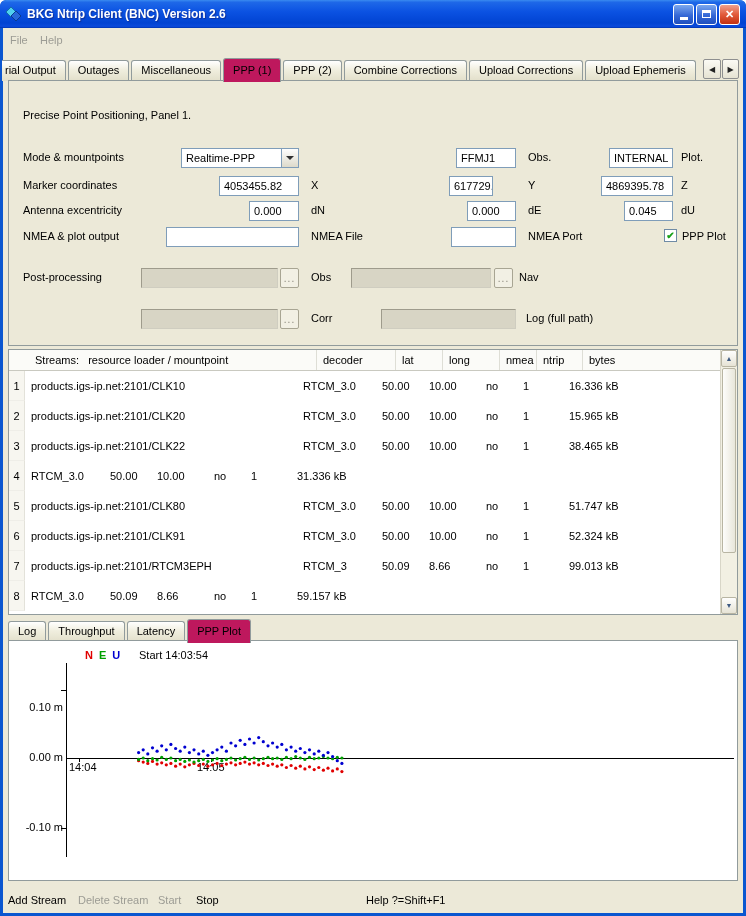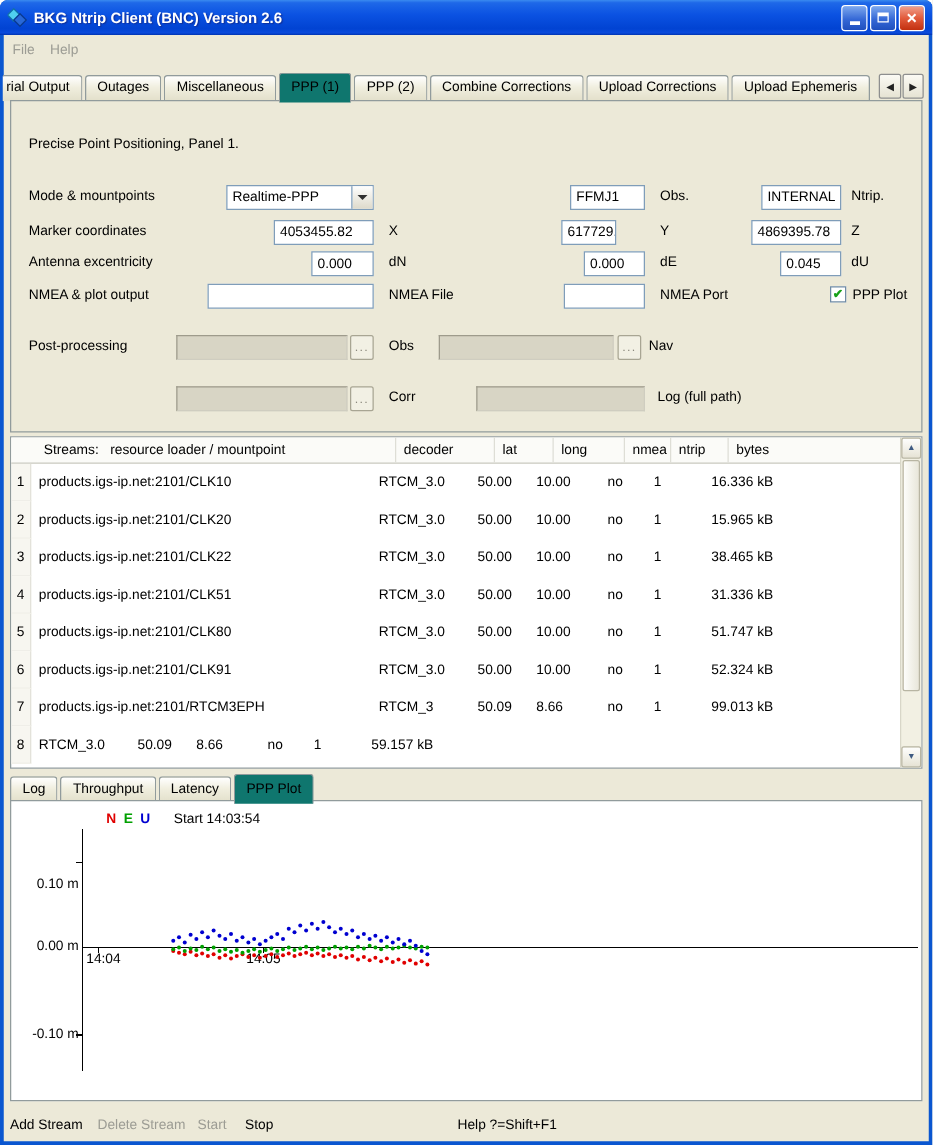--- a/index.html
+++ b/index.html
@@ -20,21 +20,21 @@
   .g-min { width:8px; height:3px; background:#fff; margin-top:9px; }
   .g-max { width:9px; height:8px; border:1px solid #fff; border-top:3px solid #fff; }
 
   
   .menu-item { position:absolute; color:#9C9C94; font-size:11px; }
 
   
   .tabrow { position:absolute; display:flex; align-items:flex-end; }
   .tab { height:21px; line-height:19px; padding:0 9px; background:linear-gradient(180deg,#FFFFFF 0%,#F0EEDE 45%,#E2DFCA 100%);
     border:1px solid #919B9C; border-bottom:none; border-radius:3px 3px 0 0; margin-right:2px; white-space:nowrap; }
-  .tab.sel { height:24px; margin-bottom:-1px; background:#0f766e; z-index:5; position:relative; line-height:22px; }
+  .tab.sel { height:24px; margin-bottom:-1px; background:#be185d; z-index:5; position:relative; line-height:22px; }
   .tab.cut { border-left:none; border-top-left-radius:0; padding-left:3px; }
   .scrollbtn { position:absolute; width:18px; height:20px; background:linear-gradient(180deg,#FBFAF4,#E6E3D3);
     border:1px solid #8E8F8F; border-radius:2px; display:flex; align-items:center; justify-content:center; font-size:8px; color:#222; }
 
   
   .pane { position:absolute; border:1px solid #919B9C; background:#ECE9D8; }
   .lbl { position:absolute; font-size:11px; white-space:nowrap; }
   .field { position:absolute; height:20px; background:#fff; border:1px solid #7F9DB9; display:flex; align-items:center; padding-left:4px; white-space:nowrap; overflow:hidden; }
   .dfield { position:absolute; height:20px; background:#D8D5C5; border:1px solid; border-color:#9E9B8C #CFCDC0 #CFCDC0 #9E9B8C; }
   .browse { position:absolute; height:20px; width:19px; background:#F2F0E4; border:1px solid #A8A593; border-radius:2px; color:#8A887C; font-size:10px; display:flex; align-items:center; justify-content:center; letter-spacing:1px; }
@@ -127,21 +127,21 @@
     <span class="lbl" style="left:14px; top:70px;">Mode &amp; mountpoints</span>
     <span class="combo" style="left:172px; top:67px; width:118px;">
       <span class="txt">Realtime-PPP</span>
       <span class="btn">
           <span class="arr"></span>
         </span>
     </span>
     <span class="field" style="left:447px; top:67px; width:60px;">FFMJ1</span>
     <span class="lbl" style="left:519px; top:70px;">Obs.</span>
     <span class="field" style="left:600px; top:67px; width:64px;">INTERNAL</span>
-    <span class="lbl" style="left:672px; top:70px;">Ntrip.</span>
+    <span class="lbl" style="left:672px; top:70px;">Plot.</span>
 
     <span class="lbl" style="left:14px; top:98px;">Marker coordinates</span>
     <span class="field" style="left:210px; top:95px; width:80px;">4053455.82</span>
     <span class="lbl" style="left:302px; top:98px;">X</span>
     <span class="field" style="left:440px; top:95px; width:44px;">617729.74</span>
     <span class="lbl" style="left:519px; top:98px;">Y</span>
     <span class="field" style="left:592px; top:95px; width:72px;">4869395.78</span>
     <span class="lbl" style="left:672px; top:98px;">Z</span>
 
     <span class="lbl" style="left:14px; top:123px;">Antenna excentricity</span>
@@ -213,21 +213,20 @@
         <span class="td c-mount">products.igs-ip.net:2101/CLK22</span>
         <span class="td c-dec">RTCM_3.0</span>
         <span class="td c-lat">50.00</span>
         <span class="td c-long">10.00</span>
         <span class="td c-nmea">no</span>
         <span class="td c-ntrip">1</span>
         <span class="td c-bytes">38.465 kB</span>
       </div>
       <div class="tr">
         <span class="td numcell">4</span>
-        <span class="td c-mount">products.igs-ip.net:2101/CLK51</span>
         <span class="td c-dec">RTCM_3.0</span>
         <span class="td c-lat">50.00</span>
         <span class="td c-long">10.00</span>
         <span class="td c-nmea">no</span>
         <span class="td c-ntrip">1</span>
         <span class="td c-bytes">31.336 kB</span>
       </div>
       <div class="tr">
         <span class="td numcell">5</span>
         <span class="td c-mount">products.igs-ip.net:2101/CLK80</span>

